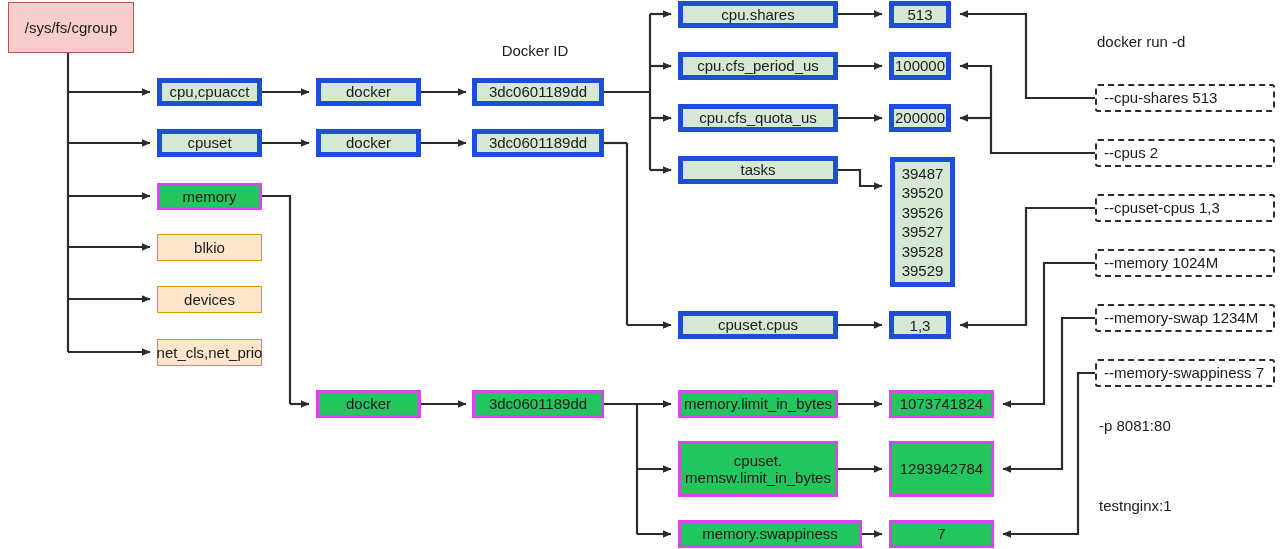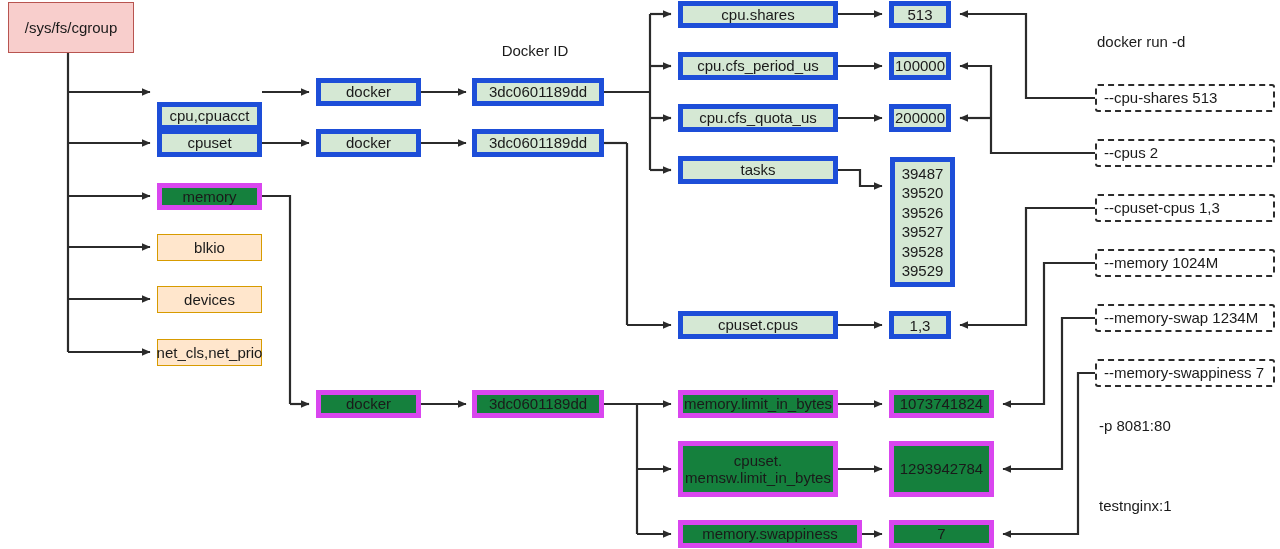--- a/index.html
+++ b/index.html
@@ -2,21 +2,21 @@
 <html><head>
 <meta charset="utf-8">
 <style>
   html,body{margin:0;padding:0;background:#ffffff;}
   body{font-family:"Liberation Sans","DejaVu Sans",sans-serif;}
   #stage{position:relative;width:1280px;height:549px;background:#ffffff;overflow:hidden;}
   svg.wires{position:absolute;left:0;top:0;width:1280px;height:549px;pointer-events:none;}
   .node{position:absolute;box-sizing:border-box;display:flex;align-items:center;justify-content:center;
         text-align:center;font-size:15px;color:#1a1a1a;line-height:1.15;white-space:nowrap;}
   .green{background:#d5e8d4;border:5px solid #1d4ed8;}
-  .blue{background:#15803d;border:5px solid #d946ef;text-align:center;}
+  .blue{background:#22c55e;border:3px solid #d946ef;text-align:center;}
   .orange{background:#ffe6cc;border:1px solid #d79b00;}
   .red{background:#f8cecc;border:1px solid #b85450;}
   .dashed{background:#ffffff;border:2px dashed #2b2b2b;border-radius:3px;justify-content:flex-start;padding-left:7px;}
   .plain{border:none;background:transparent;justify-content:flex-start;}
   .multiline{white-space:normal;}
   .pidlist{flex-direction:column;justify-content:center;align-items:center;line-height:1.30;}
   .pidlist span{display:block;}
 </style>
 </head>
 <body>
@@ -93,21 +93,21 @@
       <path d="M1095,318 L1062,318 L1062,469 L1003,469" marker-end="url(#ah)"></path>
 
       <path d="M1095,373 L1078,373 L1078,534 L1003,534" marker-end="url(#ah)"></path>
     </g>
   </svg>
 
   <div class="node red" style="left:8px;top:2px;width:126px;height:51px;">
     <span>/sys/fs/cgroup</span>
   </div>
 
-  <div class="node green" style="left:157px;top:78px;width:105px;height:28px;margin-top:24px;">
+  <div class="node green" style="left:157px;top:78px;width:105px;height:28px;">
     <span>cpu,cpuacct</span>
   </div>
   <div class="node green" style="left:157px;top:129px;width:105px;height:28px;">
     <span>cpuset</span>
   </div>
   <div class="node blue" style="left:157px;top:183px;width:105px;height:27px;">
     <span>memory</span>
   </div>
   <div class="node orange" style="left:157px;top:234px;width:105px;height:27px;">
     <span>blkio</span>

